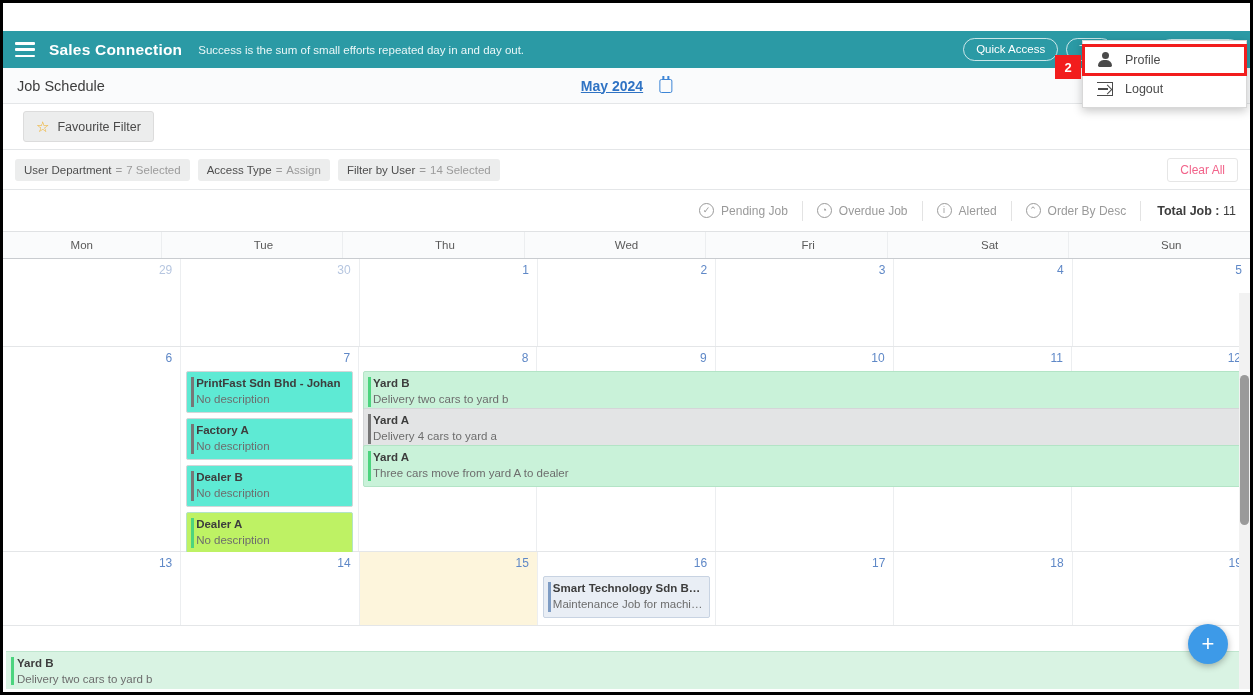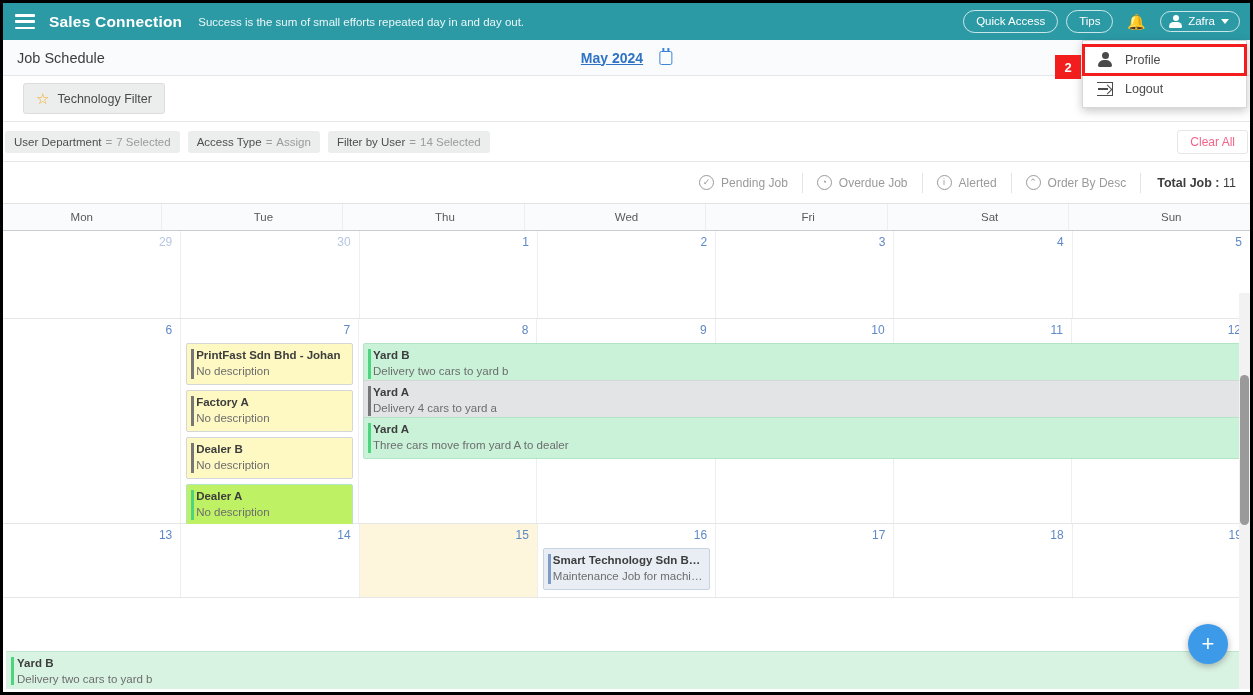--- a/index.html
+++ b/index.html
@@ -20,20 +20,21 @@
   
   .topbar {
     height: 37px;
     background: #2b9aa5;
     display: flex;
     align-items: center;
     padding: 0 10px 0 12px;
     color: #fff;
     position: relative;
     z-index: 5;
+    margin-top: 28px;
   }
   .hamburger {
     width: 20px; height: 15px;
     display: flex; flex-direction: column; justify-content: space-between;
     cursor: pointer; margin-right: 14px;
   }
   .hamburger span { display: block; height: 2.5px; background: #fff; border-radius: 1px; }
   .brand {
     font-size: 15.5px; font-weight: bold; letter-spacing: .2px;
     margin-right: 16px; white-space: nowrap;
@@ -190,21 +191,21 @@
     background: #eceded; border:1px solid #dcdcdc; border-radius:3px;
     height: 31px; display:flex;align-items:center;gap:8px;padding:0 12px;
     font-size:12.5px;color:#4a4a4a;cursor:pointer;
   }
   .star { color:#f0ad20; font-size:15px; line-height:1; }
 
   
   .chiprow {
     height: 40px; background:#fff;
     border-bottom: 1px solid #e4e6e8;
-    display:flex; align-items:center; padding: 0 2px; gap: 8px;
+    display:flex; align-items:center; padding: 0 12px; gap: 8px;
   }
   .chip {
     background:#eceded; border-radius:3px; height:22px;
     display:flex;align-items:center; padding: 0 9px;
     font-size:11.5px; color:#4e4e4e; white-space:nowrap; cursor:pointer;
   }
   .chip .eq { color:#9b9b9b; margin: 0 4px; }
   .chip .val { color:#9b9b9b; }
   .clearall {
     margin-left:auto; border:1px solid #e6e6e6; background:#fff;
@@ -256,21 +257,21 @@
   }
   .daynum.muted { color:#b6c6e0; }
 
   
   .evt-stack { position:absolute; top:24px; left:5px; right:5px; }
   .evt {
     border:1px solid #d4d6d8; border-radius:2px;
     padding: 4px 6px 5px 9px;
     margin-bottom: 5px;
     position: relative; cursor:pointer;
-    background:#fef9c3;
+    background:#5eead4;
     overflow:hidden;
   }
   .evt::before {
     content:""; position:absolute; left:4px; top:5px; bottom:5px; width:3px;
     background:#777;
   }
   .evt.green { background:#bef264; border-color:#b3e4c6; }
   .evt.green::before { background:#4cd47e; }
   .evt.blue { background:#e9eef5; border-color:#c8d3e2; }
   .evt.blue::before { background:#7e9cc4; }
@@ -380,21 +381,21 @@
         <span class="grid-ico"></span>
         <span>Calendar</span>
         <span class="caret-d"></span>
       </div>
     </div>
   </div>
 
   <div class="searchrow">
     <div class="fav-btn">
       <span class="star">☆</span>
-      <span>Technology Filter</span>
+      <span>Favourite Filter</span>
     </div>
   </div>
 
   <div class="chiprow">
     <div class="chip">
       <span>User Department</span>
       <span class="eq">=</span>
       <span class="val">7 Selected</span>
     </div>
     <div class="chip">

